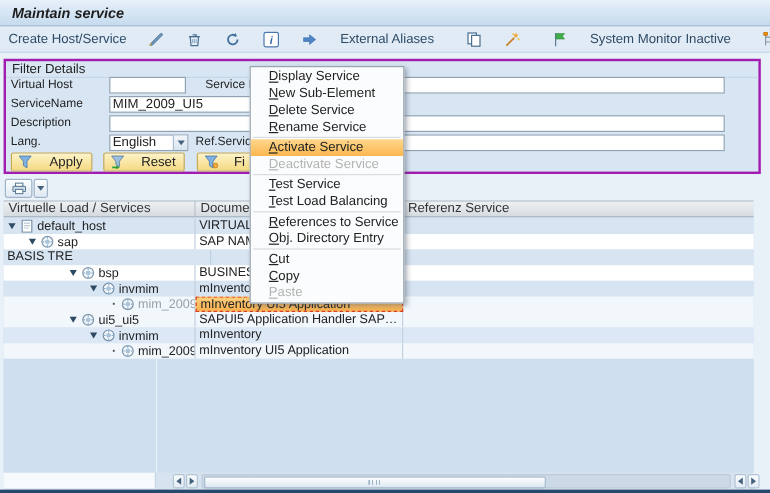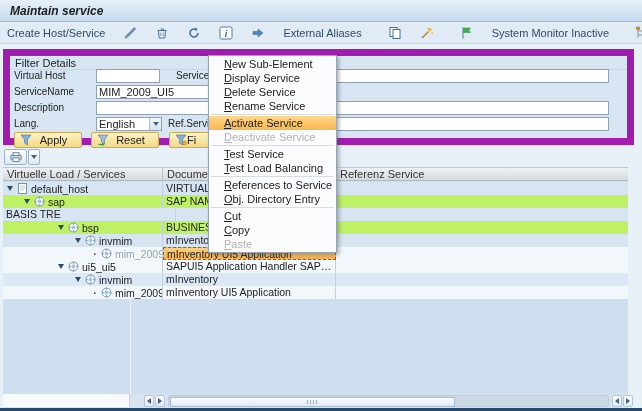--- a/index.html
+++ b/index.html
@@ -15,53 +15,53 @@
   
   .toolbar{position:absolute;top:23px;left:0;right:0;height:21px;background:#e0ebf6;
     border-bottom:1px solid #c2d6e8;display:flex;align-items:center;gap:18px;
     padding-left:7px;font-size:11px;color:#2e4b66;box-sizing:border-box;}
   .tbtn{cursor:pointer;white-space:nowrap;}
   .icn{width:14px;height:14px;display:inline-flex;align-items:center;justify-content:center;flex:0 0 auto;}
   .sp8{margin-left:8px;}
 
   
   .filter{position:absolute;left:3px;top:49px;width:631px;height:96px;
-    background:#d8e6f4;border:7px solid #a21caf;box-sizing:border-box;}
+    background:#d8e6f4;border:2px solid #a21caf;box-sizing:border-box;}
   .filter-title{position:absolute;left:5px;top:1px;font-size:11px;color:#222;}
   .filter-head-line{position:absolute;left:0;right:0;top:13px;height:1px;background:#c6d6e6;}
   .f-label{position:absolute;font-size:10px;color:#222;white-space:nowrap;}
   .f-input{position:absolute;height:14px;background:#fff;border:1px solid #8fa3b5;
     font-size:11px;padding:0 2px;box-sizing:border-box;font-family:"Liberation Sans",sans-serif;color:#222;}
   .f-select{position:absolute;height:14px;background:#fff;border:1px solid #8fa3b5;
     box-sizing:border-box;font-size:11px;color:#222;display:flex;align-items:center;justify-content:center;}
   .f-select .txt{flex:1;padding-left:2px;overflow:hidden;white-space:nowrap;}
   .f-select .arr{width:12px;height:100%;background:linear-gradient(#f2f6fa,#d8e4ef);
     border-left:1px solid #a9bed2;display:flex;align-items:center;justify-content:center;box-sizing:border-box;}
   .tri-dn{width:0;height:0;border-left:3px solid transparent;border-right:3px solid transparent;border-top:4px solid #44627e;}
   .f-btn{position:absolute;height:16px;background:linear-gradient(#fdf3c8,#f5d983);
-    border:1px solid #c9ab55;border-radius:2px;display:flex;align-items:center;gap:0;
+    border:1px solid #c9ab55;border-radius:2px;display:flex;align-items:center;gap:13px;
     font-size:11px;color:#222;box-sizing:border-box;padding-left:5px;cursor:pointer;}
   .f-btn .bl{flex:1;text-align:center;padding-right:6px;}
 
   
   .mini-btn{position:absolute;background:linear-gradient(#fbfdfe,#dfe9f2);
     border:1px solid #9fb4c8;border-radius:2px;display:flex;align-items:center;justify-content:center;box-sizing:border-box;cursor:pointer;}
 
   
   .table{position:absolute;left:3px;top:167px;width:625px;height:227px;background:#cfdfef;}
   .thead{position:absolute;top:0;left:0;right:0;height:14px;display:flex;
     background:linear-gradient(#eef1f3,#d6dbe0);border-top:1px solid #c0c8cf;
     border-bottom:1px solid #aeb9c2;font-size:11px;color:#333;box-sizing:border-box;}
   .th{box-sizing:border-box;padding:0 4px;border-right:1px solid #b9c2ca;
     overflow:hidden;white-space:nowrap;line-height:13px;}
   .th1{width:160px;} .th2{width:173px;} .th3{flex:1;border-right:none;}
   .rows{position:absolute;top:15px;left:0;right:0;}
   .row{display:flex;height:13px;font-size:10.5px;overflow:hidden;}
   .row:nth-child(1),.row:nth-child(3),.row:nth-child(5){background:#d7e4f2;}
-  .row:nth-child(2),.row:nth-child(4){background:#bef264;}
+  .row:nth-child(2),.row:nth-child(4){background:#ffffff;}
   .row:nth-child(6),.row:nth-child(7),.row:nth-child(9){background:#f2f7fc;}
   .row:nth-child(8){background:#dce8f5;}
   .cell{box-sizing:border-box;height:13px;line-height:12px;overflow:hidden;
     white-space:nowrap;border-right:1px solid #c2d1e0;}
   .c1{width:160px;display:flex;align-items:center;gap:3px;}
   .c2{width:173px;padding:0 3px;text-overflow:ellipsis;color:#222;}
   .c3{flex:1;border-right:none;padding:0 3px;}
   .c2.sel{background:linear-gradient(#fccf7d,#f9b14e);border:1px dashed #d93f2b;color:#222;}
   .exp{width:0;height:0;border-left:3.5px solid transparent;border-right:3.5px solid transparent;
     border-top:5px solid #2f4a63;flex:0 0 auto;margin-right:1px;}
@@ -393,22 +393,22 @@
         <span class="tri-l"></span>
       </div>
     <div class="sb-btn" style="left:620px;">
         <span class="tri-r"></span>
       </div>
   </div>
 
   <div class="bottombar"></div>
 
   <div class="menu">
+      <div class="menu-item"><span class="accel">D</span>isplay Service</div>
       <div class="menu-item"><span class="accel">N</span>ew Sub-Element</div>
-      <div class="menu-item"><span class="accel">D</span>isplay Service</div>
       <div class="menu-item"><span class="accel">D</span>elete Service</div>
       <div class="menu-item"><span class="accel">R</span>ename Service</div>
       <div class="menu-sep"></div>
       <div class="menu-item hl"><span class="accel">A</span>ctivate Service</div>
       <div class="menu-item dis"><span class="accel">D</span>eactivate Service</div>
       <div class="menu-sep"></div>
       <div class="menu-item"><span class="accel">T</span>est Service</div>
       <div class="menu-item"><span class="accel">T</span>est Load Balancing</div>
       <div class="menu-sep"></div>
       <div class="menu-item"><span class="accel">R</span>eferences to Service</div>

